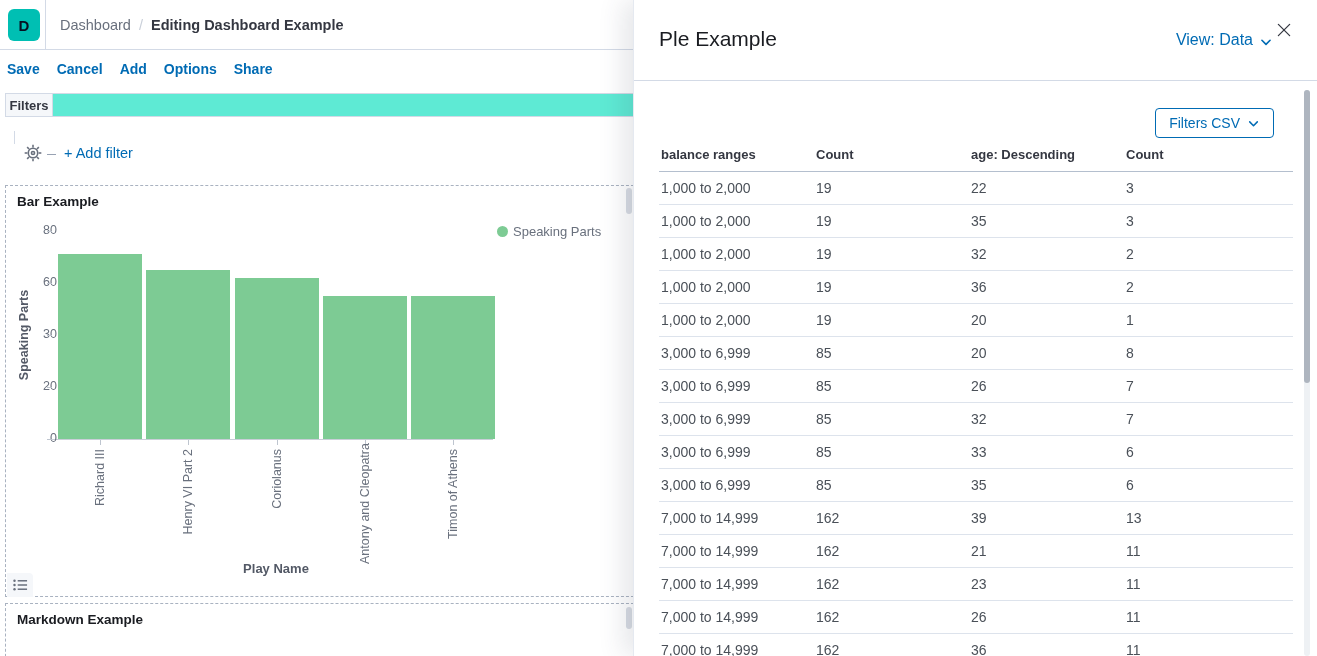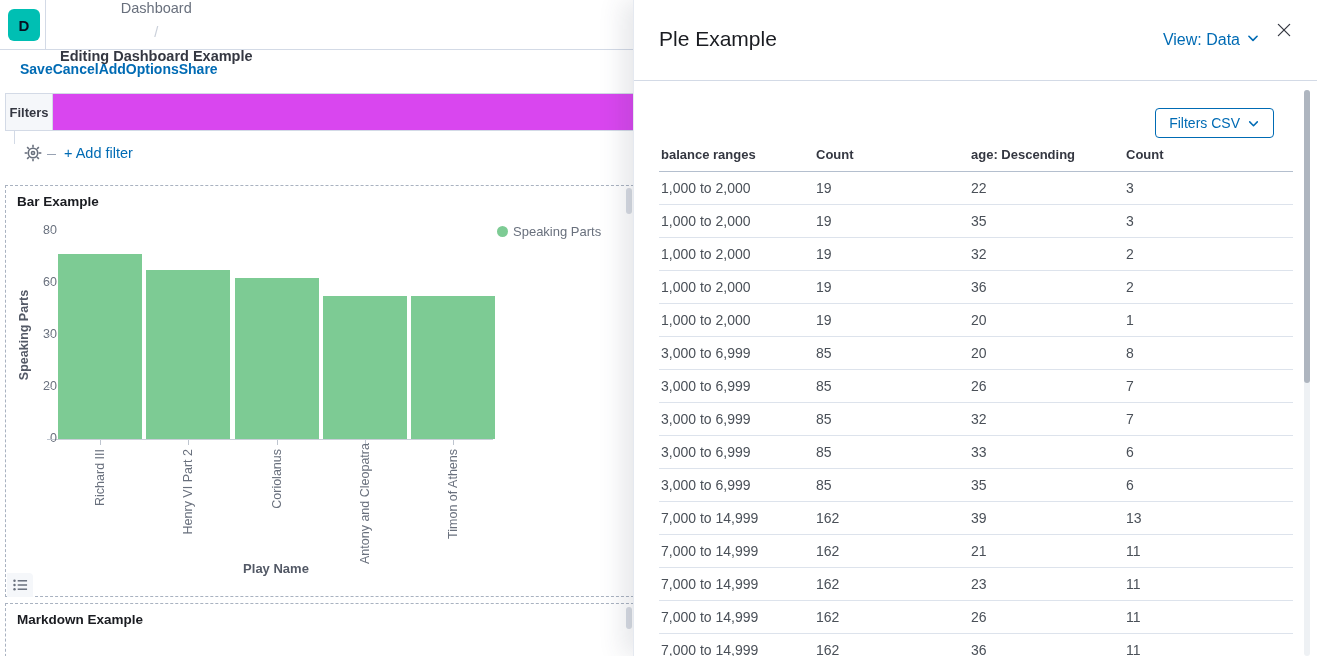--- a/index.html
+++ b/index.html
@@ -8,32 +8,32 @@
 
   
   .top-header { position:absolute; left:0; top:0; width:1317px; height:50px;
                 border-bottom:1px solid #D3DAE6; background:#fff; }
   .logo-cell { position:absolute; left:0; top:0; width:46px; height:49px;
                border-right:1px solid #D3DAE6; }
   .logo { position:absolute; left:8px; top:9px; width:32px; height:32px; border-radius:6px;
           background:#00BFB3; color:#071022; font-weight:bold; font-size:15px;
           display:flex; align-items:center; justify-content:center; }
   .breadcrumb { position:absolute; left:60px; top:0; height:49px; display:flex;
-                align-items:center; gap:8px; font-size:14.5px;flex-direction:column; }
+                align-items:center; gap:8px; font-size:14.5px; }
   .crumb-root { color:#69707D; cursor:pointer; }
   .crumb-sep { color:#C9CFD9; }
   .crumb-current { color:#343741; font-weight:600; }
 
   .toolbar { position:absolute; left:0; top:50px; width:630px; height:38px;
-             display:flex; align-items:center; padding-left:20px; }
+             display:flex; align-items:center; padding-left:7px; gap:17px; }
   .toolbar-link { color:#006BB4; font-size:14px; font-weight:600; cursor:pointer; }
 
-  .search-row { position:absolute; left:5px; top:93px; width:628px; height:38px;
+  .search-row { position:absolute; left:5px; top:93px; width:628px; height:24px;
                 border-top:1px solid #D3DAE6; border-bottom:1px solid #D3DAE6;
-                background:#d946ef; display:flex; }
+                background:#5eead4; display:flex; }
   .filters-tab { width:48px; height:100%; background:#F5F7FA;
                  border-left:1px solid #D3DAE6; border-right:1px solid #D3DAE6;
                  display:flex; align-items:center; justify-content:center;
                  font-size:13px; font-weight:700; color:#343741; cursor:pointer; }
   .search-input { flex:1; border:none; outline:none; padding:0 12px; font-size:14.5px;
                   color:#343741; font-family:inherit; background:transparent; }
   .search-input::placeholder { color:#98A2B3; }
   .filter-connector { position:absolute; left:14px; top:131px; width:1px; height:13px;
                       background:#D3DAE6; }
 
@@ -73,21 +73,21 @@
   .legend-label { font-size:13px; color:#69707D; }
   .legend-toggle { position:absolute; left:1px; top:387px; width:26px; height:24px;
                    background:#F5F7FA; border-top-right-radius:4px; display:flex;
                    align-items:center; justify-content:center; cursor:pointer; }
 
   
   .flyout { position:absolute; left:633px; top:0; width:684px; height:656px; background:#fff;
             box-shadow:-10px 0 24px rgba(50,60,80,0.12); border-left:1px solid #E5E9F0; z-index:10; }
   .flyout-title { position:absolute; left:25px; top:27px; font-size:21px; font-weight:500;
                   color:#1A1C21; }
-  .view-selector { position:absolute; right:57px; top:31px; display:flex; align-items:flex-start;
+  .view-selector { position:absolute; right:44px; top:31px; display:flex; align-items:flex-end;
                    gap:6px; color:#006BB4; font-size:16px; cursor:pointer; }
   .flyout-close { position:absolute; right:24px; top:21px; width:18px; height:18px; cursor:pointer; }
   .flyout-divider { position:absolute; left:0; top:80px; width:100%; height:1px; background:#D3DAE6; }
   .flyout-body { position:absolute; left:0; top:81px; width:100%; height:575px; overflow:hidden; }
 
   .download-btn { position:absolute; right:43px; top:27px; height:30px; padding:0 13px;
                   border:1px solid #006BB4; border-radius:4px; background:#fff; color:#006BB4;
                   font-size:14px; font-weight:500; font-family:inherit; display:flex;
                   align-items:center; gap:7px; cursor:pointer; }
 

